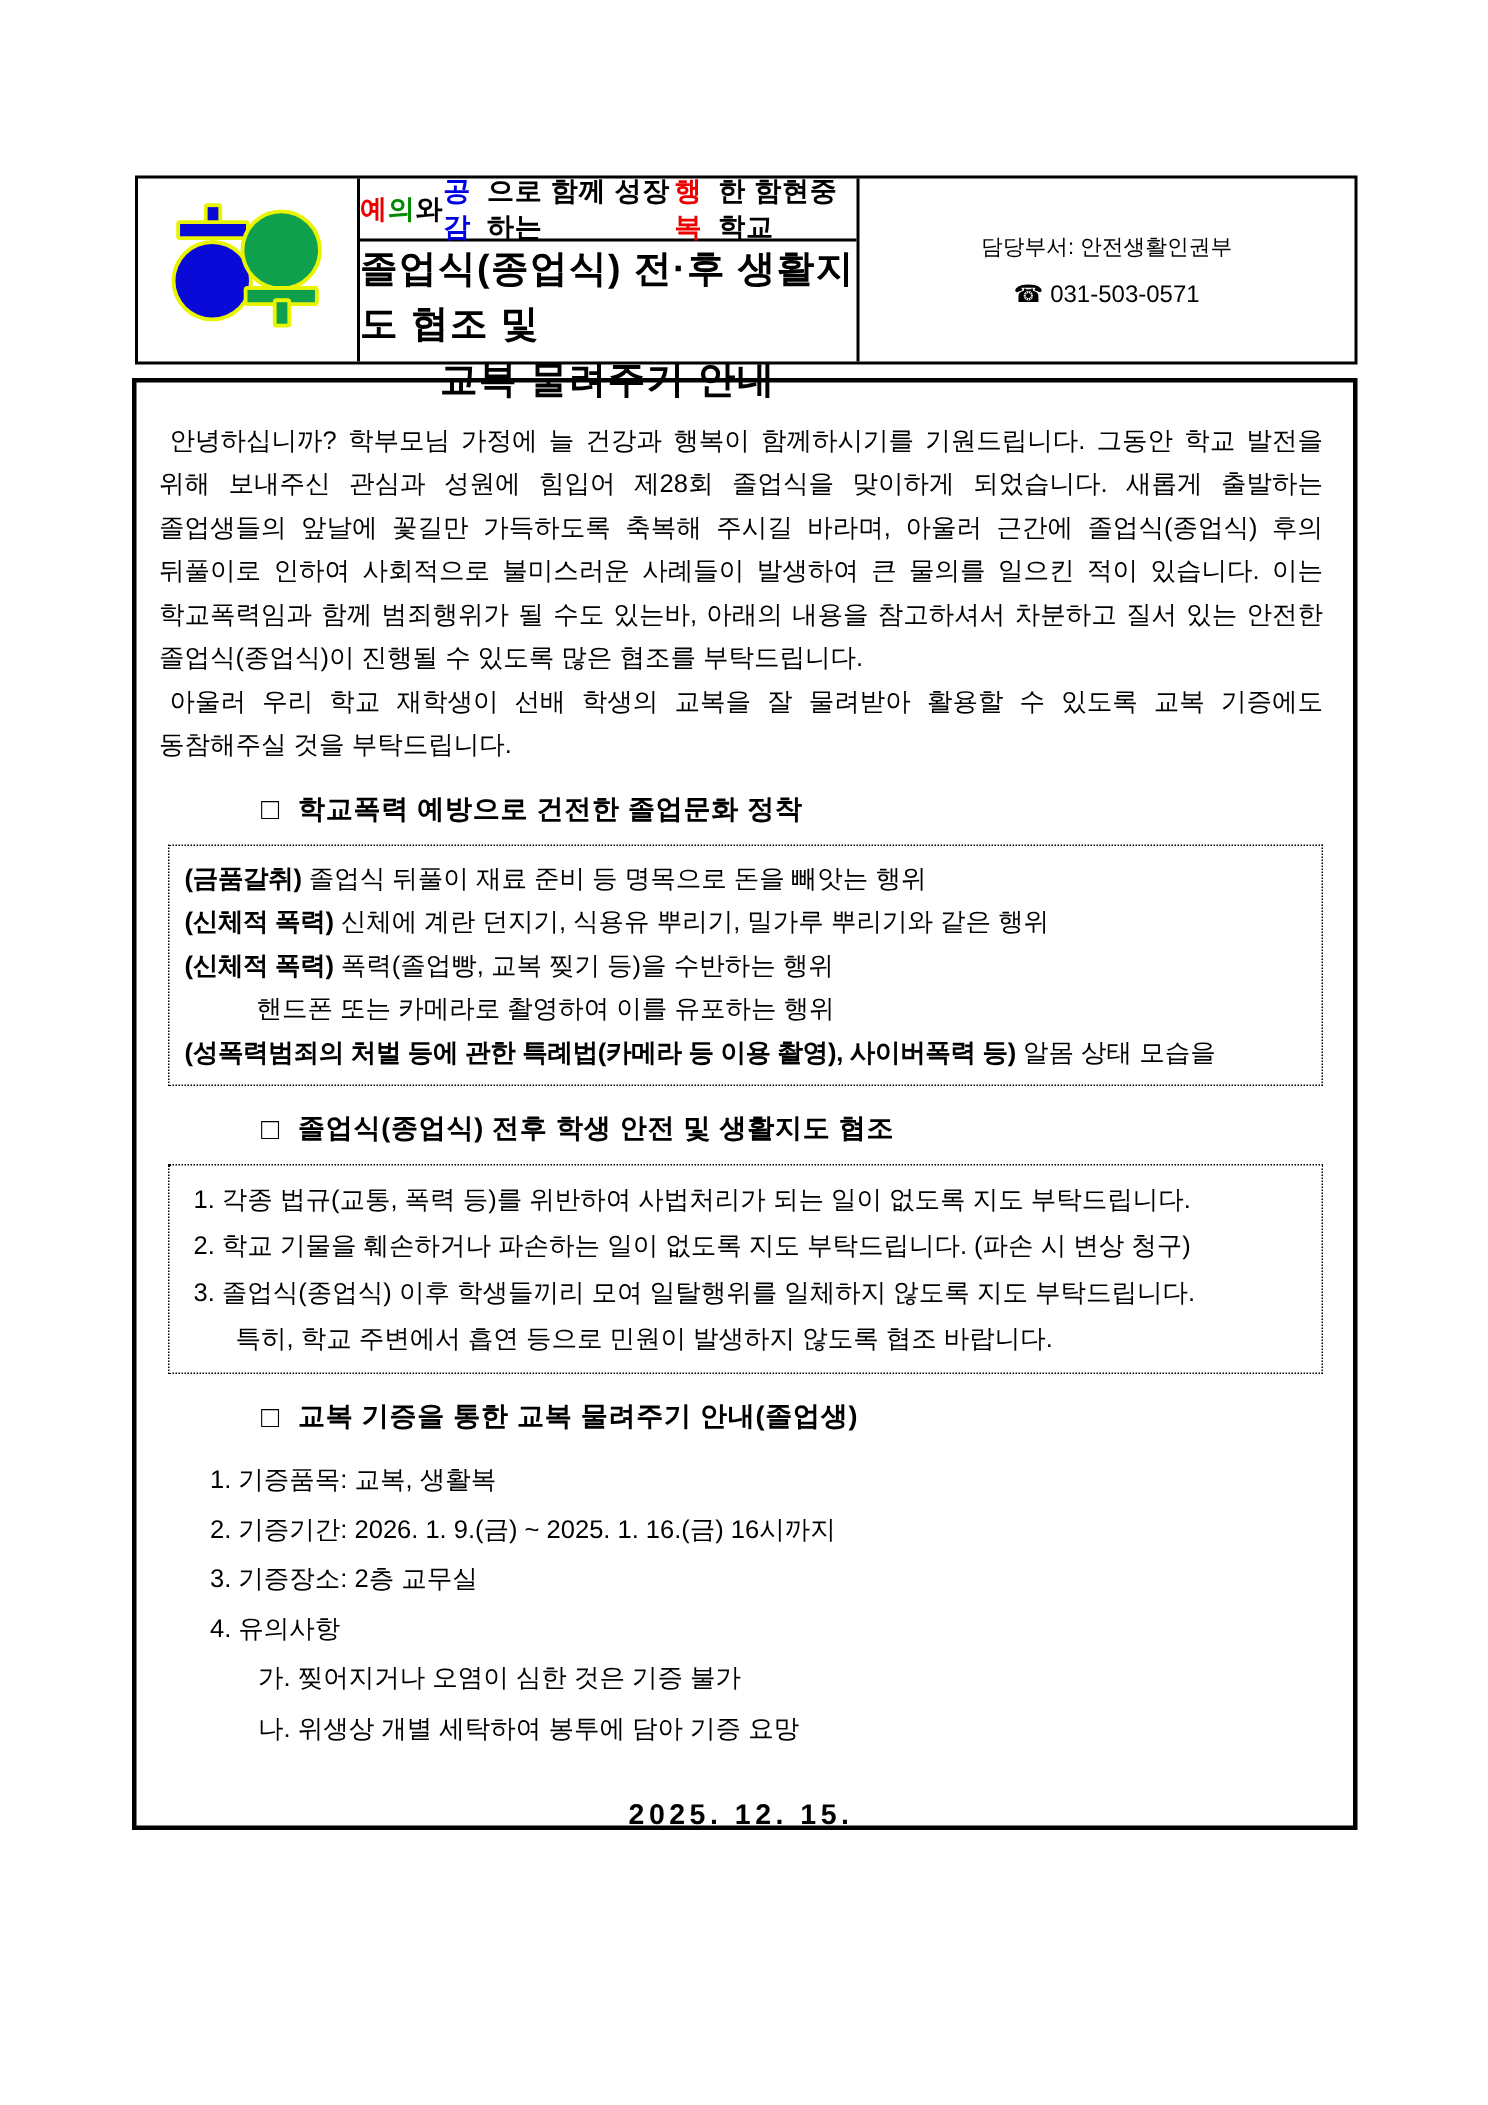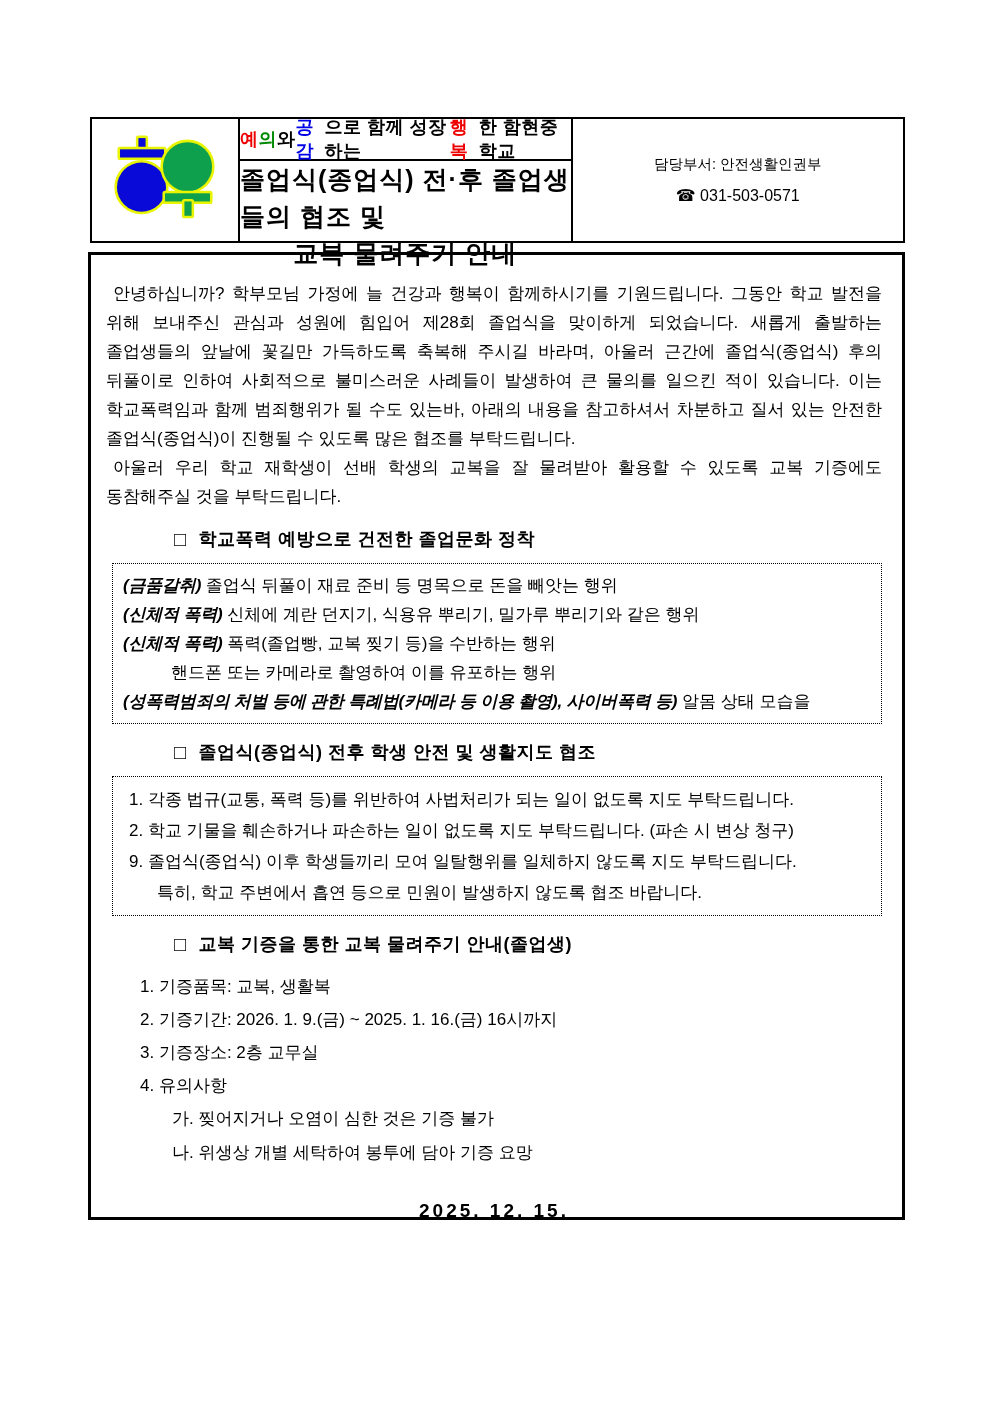--- a/index.html
+++ b/index.html
@@ -55,21 +55,21 @@
   }
   .para { line-height:29px; text-align:justify; word-break:keep-all; text-indent:7px; }
   .section-head { font-weight:bold; font-size:18px; margin:16px 0 12px 20px; letter-spacing:0.5px;padding-left:48px; }
   .section-head .chk { font-size:20px; font-weight:normal; margin-right:12px; position:relative; top:1px; }
   .dotted-box {
     border:1px dotted #000;
     margin-left:6px;
     padding:7px 8px 7px 10px;
     line-height:29px;
   }
-  .dotted-box .bl b { letter-spacing:-0.2px;font-style:italic; }
+  .dotted-box .bl b { letter-spacing:-0.2px; }
   .dotted-box .cont { padding-left:48px; }
   .rules-box { line-height:31px; padding-left:16px; }
   .rules-box .indent { padding-left:28px; }
   .donate-list { margin:14px 0 0 34px; }
   .donate-list .item { line-height:33px; }
   .donate-list .sub { line-height:34px; padding-left:32px; }
   .date-line {
     text-align:center; font-weight:bold; font-size:19px;
     margin-top:30px; letter-spacing:3px;
   }
@@ -99,21 +99,21 @@
       <div class="motto-row">
         <span style="color: rgb(238, 0, 0);">예</span>
           <span style="color: rgb(0, 138, 0);">의</span>
           <span style="color: rgb(0, 0, 0);">와 </span>
           <span style="color: rgb(0, 0, 230);">공감</span>
           <span style="color: rgb(0, 0, 0);">으로 함께 성장하는 </span>
           <span style="color: rgb(238, 0, 0);">행복</span>
           <span style="color: rgb(0, 0, 0);">한 함현중학교</span>
       </div>
       <div class="title-rows">
-        <div>졸업식(종업식) 전·후 졸업생들의 협조 및</div>
+        <div>졸업식(종업식) 전·후 생활지도 협조 및</div>
         <div>교복 물려주기 안내</div>
       </div>
     </div>
     <div class="right-cell">
       <div>담당부서: 안전생활인권부</div>
       <div class="phone">☎ 031-503-0571</div>
     </div>
   </div>
 
   <div class="main-box">
@@ -133,21 +133,21 @@
       <div class="bl"><b>(성폭력범죄의 처벌 등에 관한 특례법(카메라 등 이용 촬영), 사이버폭력 등)</b><span> 알몸 상태 모습을</span></div>
     </div>
 
     <div class="section-head">
       <span class="chk">□</span><span>졸업식(종업식) 전후 학생 안전 및 생활지도 협조</span>
     </div>
 
     <div class="dotted-box rules-box">
       <div>1. 각종 법규(교통, 폭력 등)를 위반하여 사법처리가 되는 일이 없도록 지도 부탁드립니다.</div>
       <div>2. 학교 기물을 훼손하거나 파손하는 일이 없도록 지도 부탁드립니다. (파손 시 변상 청구)</div>
-      <div>9. 졸업식(종업식) 이후 학생들끼리 모여 일탈행위를 일체하지 않도록 지도 부탁드립니다.</div>
+      <div>3. 졸업식(종업식) 이후 학생들끼리 모여 일탈행위를 일체하지 않도록 지도 부탁드립니다.</div>
       <div class="indent">특히, 학교 주변에서 흡연 등으로 민원이 발생하지 않도록 협조 바랍니다.</div>
     </div>
 
     <div class="section-head">
       <span class="chk">□</span><span>교복 기증을 통한 교복 물려주기 안내(졸업생)</span>
     </div>
 
     <div class="donate-list">
       <div class="item">1. 기증품목: 교복, 생활복</div>
       <div class="item">2. 기증기간: 2026. 1. 9.(금) ~ 2025. 1. 16.(금) 16시까지</div>

